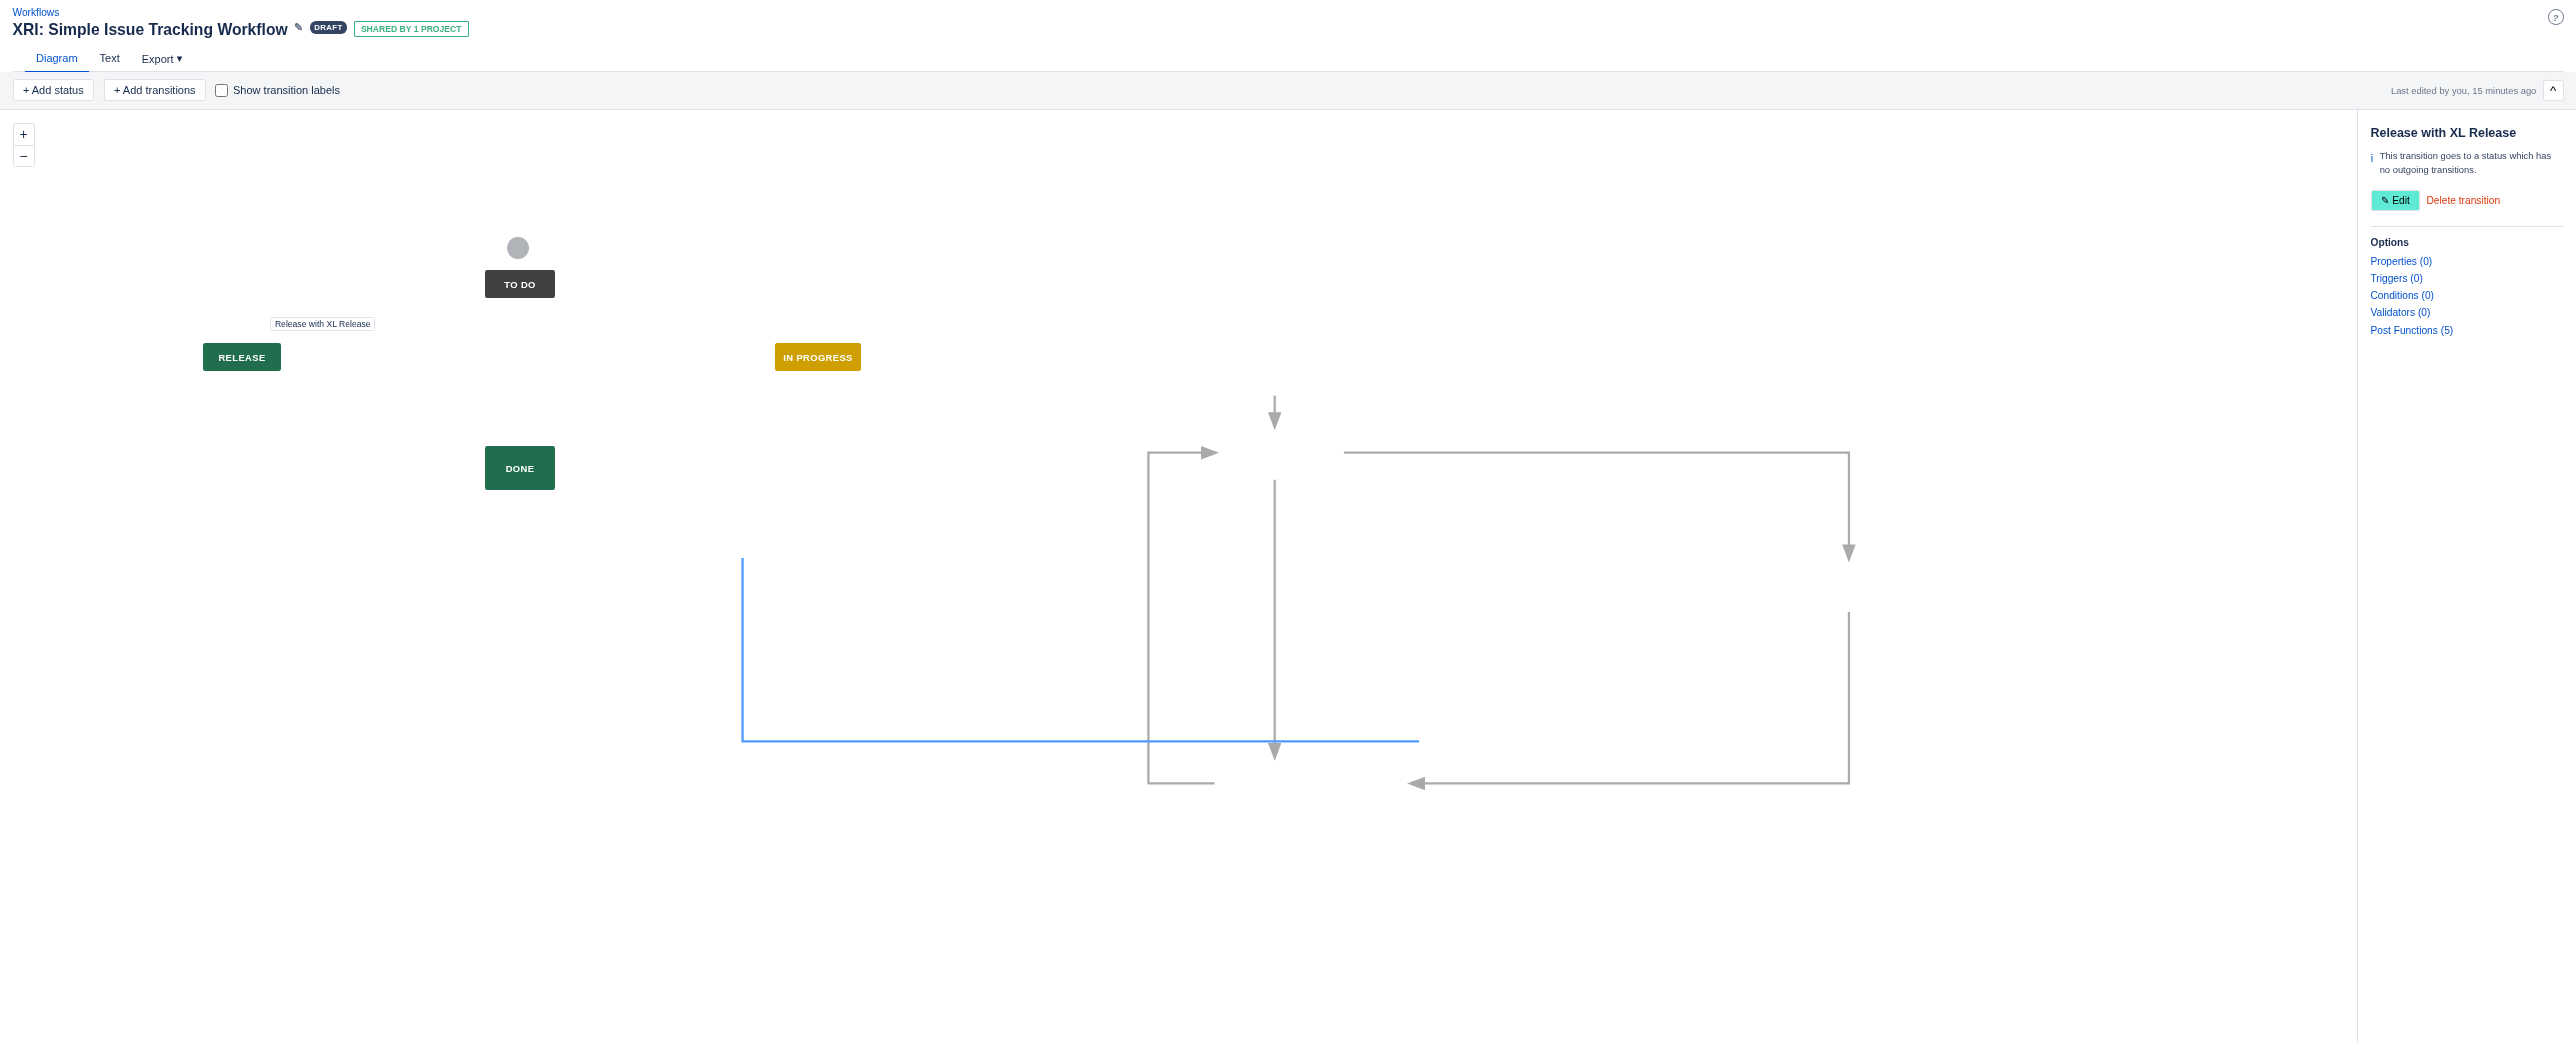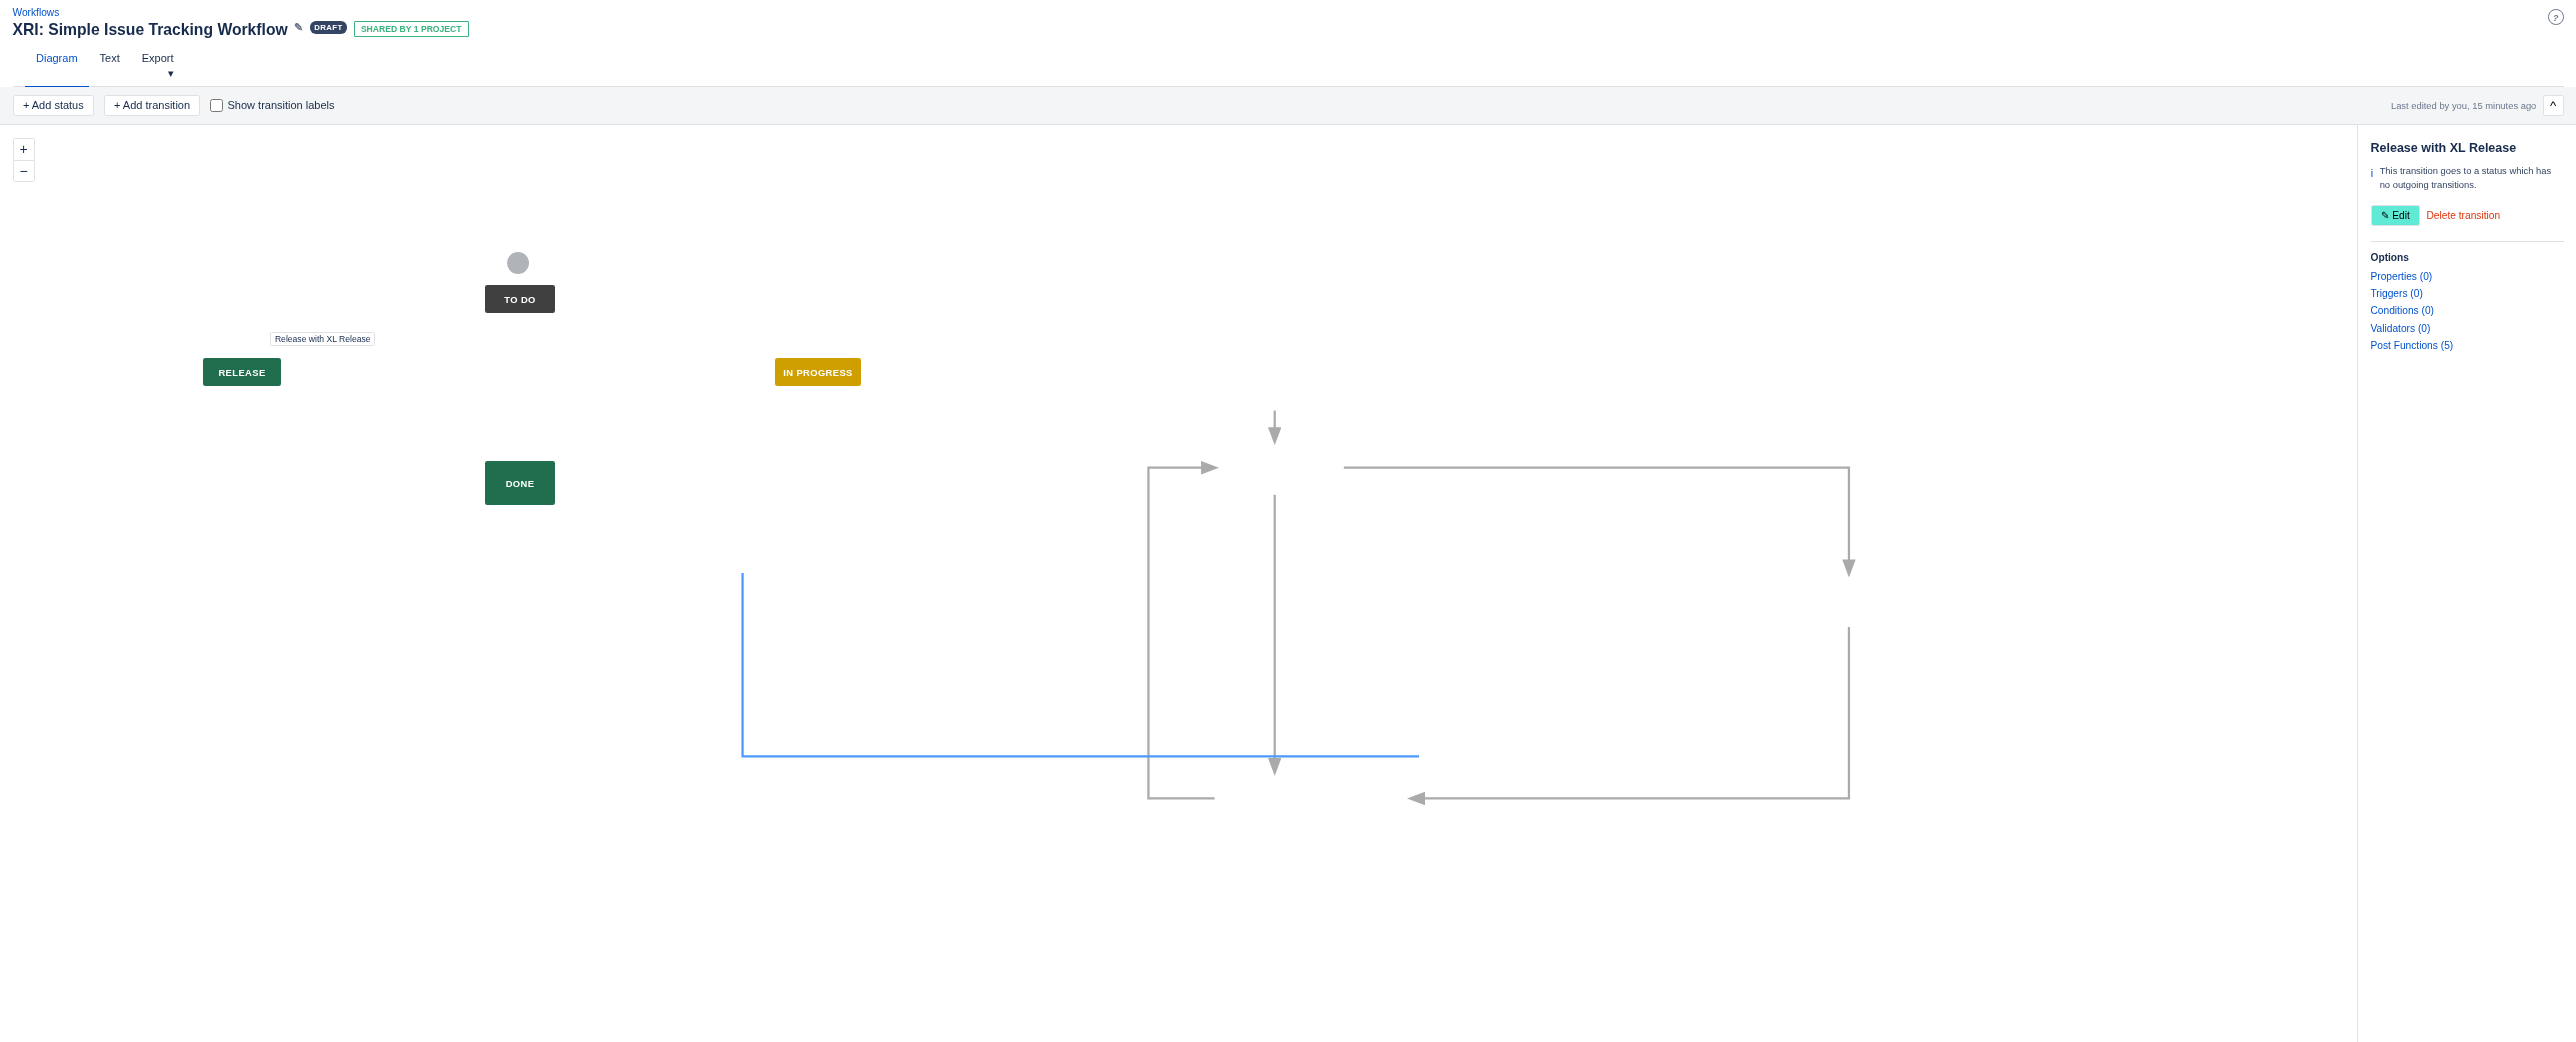--- a/index.html
+++ b/index.html
@@ -8,21 +8,21 @@
     .top-bar { padding: 6.3px 12.5px 0 12.5px; }
     .breadcrumb { color: #0052cc; font-size: 10.2px; cursor: pointer; }
     .page-title { display: flex; align-items: flex-start; gap: 6.3px; margin: 3.1px 0 6.3px 0; font-size: 15.7px; font-weight: 600; }
     .draft-badge { background: #344563; color: #fff; font-size: 7.8px; font-weight: 700; padding: 1.6px 4.7px; border-radius: 6px; letter-spacing: 0.4px; }
     .shared-badge { border: 0.8px solid #36b37e; color: #36b37e; font-size: 8.6px; font-weight: 600; padding: 1.6px 6.3px; border-radius: 1px; }
     .edit-icon { color: #6b778c; cursor: pointer; font-size: 11px; }
 
     .tab-bar { display: flex; gap: 0; border-bottom: 1.6px solid #dfe1e6; margin: 0 0 0 0; padding: 0 12.5px; }
     .tab { padding: 6.3px 11px; font-size: 11px; cursor: pointer; border-bottom: 1.6px solid transparent; margin-bottom: -1.6px; color: #172b4d; }
     .tab.active { border-bottom: 1.6px solid #0052cc; color: #0052cc; font-weight: 500; }
-    .export-tab { display: flex; align-items: flex-end; gap: 3.1px; flex-direction: column; }
+    .export-tab { display: flex; align-items: flex-end; gap: 3.1px; }
 
     .toolbar { display: flex; align-items: center; gap: 9.4px; padding: 7.8px 12.5px; background: #f4f5f7; border-bottom: 0.8px solid #dfe1e6; }
     .btn { border: 0.8px solid #dfe1e6; background: #fff; padding: 3.9px 9.4px; border-radius: 2.3px; cursor: pointer; font-size: 11px; color: #172b4d; display: flex; align-items: center; gap: 3.1px; }
     .checkbox-label { display: flex; align-items: center; gap: 4.7px; cursor: pointer; font-size: 11px; }
     .checkbox-label input { cursor: pointer; }
     .toolbar-right { margin-left: auto; display: flex; align-items: center; gap: 6.3px; color: #6b778c; font-size: 9.4px; }
     .collapse-btn { border: 0.8px solid #dfe1e6; background: #fff; padding: 2.3px 6.3px; cursor: pointer; border-radius: 2.3px; }
 
     .main-area { display: flex; height: calc(100vh - 110px); position: relative; }
 
@@ -78,21 +78,21 @@
     <div class="tab">Text</div>
     <div class="tab export-tab">
       <span>Export</span>
       <span>▾</span>
     </div>
   </div>
 </div>
 
 <div class="toolbar">
   <button class="btn">+ Add status</button>
-  <button class="btn">+ Add transition</button>
+  <button class="btn">+ Add transitions</button>
   <label class="checkbox-label">
     <input type="checkbox" style="">
     <span>Show transition labels</span>
   </label>
   <div class="toolbar-right">
     <span>Last edited by you, 15 minutes ago</span>
     <button class="collapse-btn">^</button>
   </div>
 </div>
 

